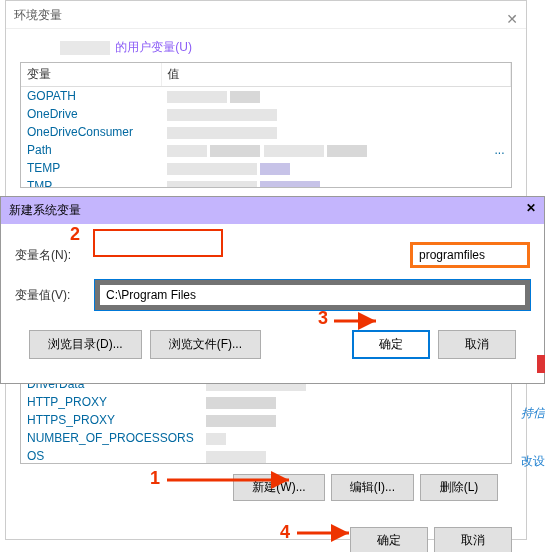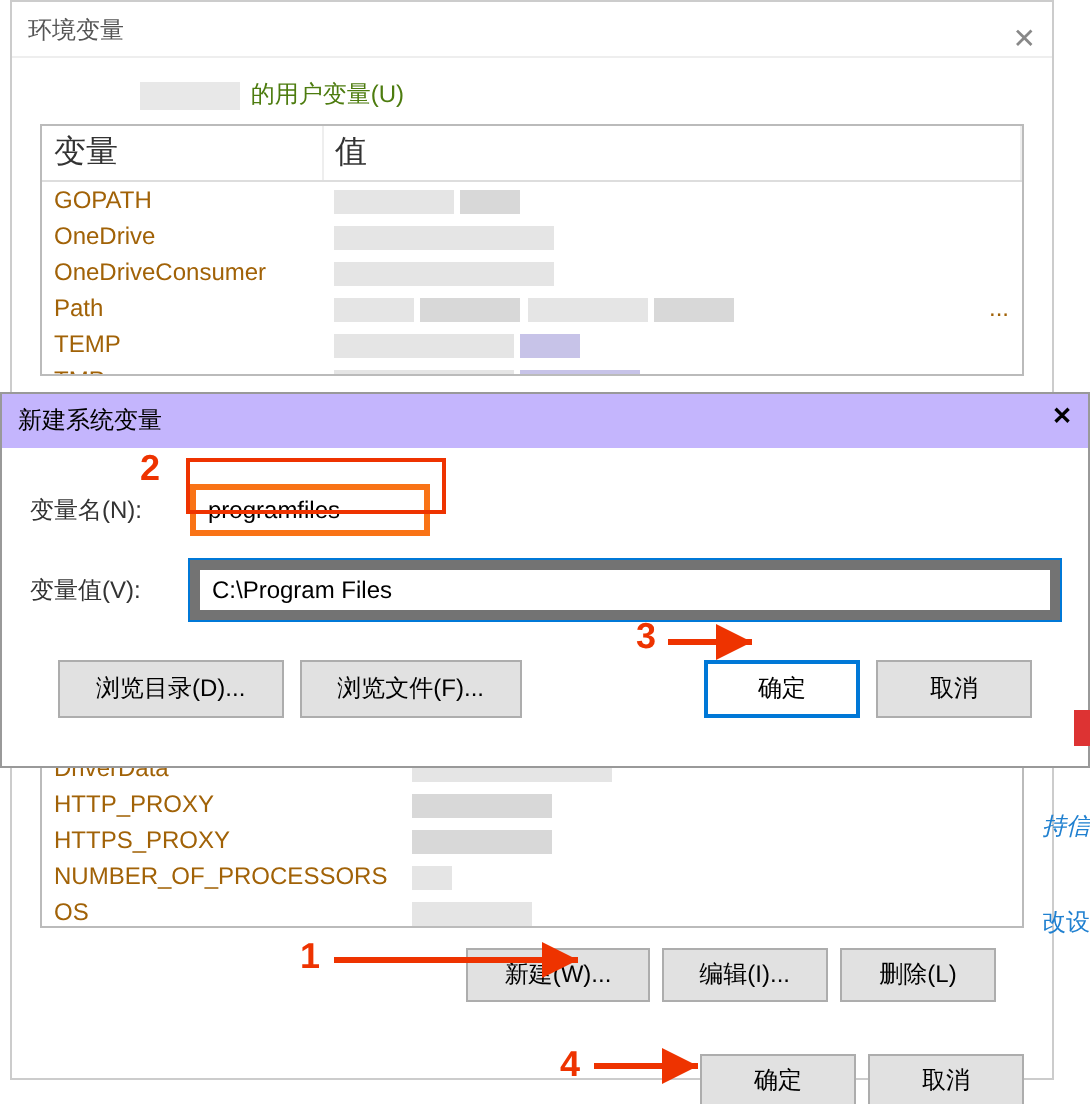--- a/index.html
+++ b/index.html
@@ -4,46 +4,46 @@
 <style>
 * { box-sizing: border-box; margin: 0; padding: 0; font-family: "Microsoft YaHei", "Segoe UI", sans-serif; font-size: 12px; }
 body { background: #fff; width: 545px; height: 552px; position: relative; overflow: hidden; }
 
 .win { position: absolute; background: #fff; border: 1px solid #ccc; }
 .win-env { left: 5px; top: 0; width: 522px; height: 540px; }
 .win-env .titlebar { height: 28px; line-height: 28px; padding-left: 8px; color: #555; border-bottom: 1px solid #eee; position: relative; }
 .win-env .titlebar .close { position: absolute; right: 8px; top: 4px; color: #888; font-size: 14px; }
 
 .panel { padding: 10px 14px 6px 14px; }
-.panel-title { color: #4d7c0f; margin-bottom: 6px; margin-left: 50px; }
+.panel-title { color: #8b5cf6; margin-bottom: 6px; margin-left: 40px; }
 .panel-title .redacted { display: inline-block; width: 50px; height: 14px; background: #e8e8e8; vertical-align: middle; margin-right: 2px; }
 
 .tbl-wrap { border: 1px solid #bbb; background: #fff; height: 126px; overflow: hidden; }
 .tbl { width: 100%; border-collapse: collapse; }
-.tbl th { text-align: left; font-weight: normal; padding: 3px 6px; border-bottom: 1px solid #ddd; border-right: 1px solid #eee; color: #333; background: #fff; font-size: 16px; }
+.tbl th { text-align: left; font-weight: normal; padding: 3px 6px; border-bottom: 1px solid #ddd; border-right: 1px solid #eee; color: #333; background: #fff; font-size: 12px; }
 .tbl th:first-child { width: 140px; }
-.tbl td { padding: 2px 6px; color: #a16207; height: 18px; }
+.tbl td { padding: 2px 6px; color: #0369a1; height: 18px; }
 .tbl td.val { position: relative; }
 .tbl .blur { display: inline-block; height: 12px; background: #e5e5e5; vertical-align: middle; }
 .tbl .blur.d { background: #d8d8d8; }
 .tbl .blur.p { background: #c7c3e8; }
 
 .sys-panel { padding: 6px 14px; }
 .sys-tbl-wrap { border: 1px solid #bbb; height: 108px; overflow: hidden; }
 
 .btn-row { display: flex; gap: 6px; justify-content: flex-end; padding: 10px 14px; }
 .btn { border: 1px solid #adadad; background: #e1e1e1; padding: 4px 18px; cursor: pointer; min-width: 78px; text-align: center; }
 .btn.primary { border: 2px solid #0078d7; background: #fff; }
 
 
 .win-new { left: 0; top: 196px; width: 545px; background: #fff; border: 1px solid #999; }
 .win-new .titlebar { background: #c4b5fd; color: #000; padding: 5px 8px; position: relative; }
 .win-new .titlebar .close { position: absolute; right: 8px; top: 4px; color: #000; font-weight: bold; cursor: pointer; }
 .win-new .body { padding: 18px 14px 12px 14px; }
-.frow { display: flex; align-items: center; margin-bottom: 12px; }
+.frow { display: flex; align-items: center; margin-bottom: 12px; justify-content: space-between; }
 .frow label { width: 80px; color: #333; }
 .frow input { flex: 1; border: 3px solid #f97316; padding: 3px 6px; font-size: 12px; }
 .frow input.focus { border: 5px solid #737373; outline: 1px solid #0078d7; }
 .red-box { position: absolute; border: 2px solid #e30; pointer-events: none; }
 
 .btn-row2 { display: flex; gap: 8px; padding: 8px 14px 12px 14px; }
 .btn-row2 .spacer { flex: 1; }
 
 
 .ann { position: absolute; color: #e30; font-weight: bold; font-size: 18px; pointer-events: none; z-index: 100; }

